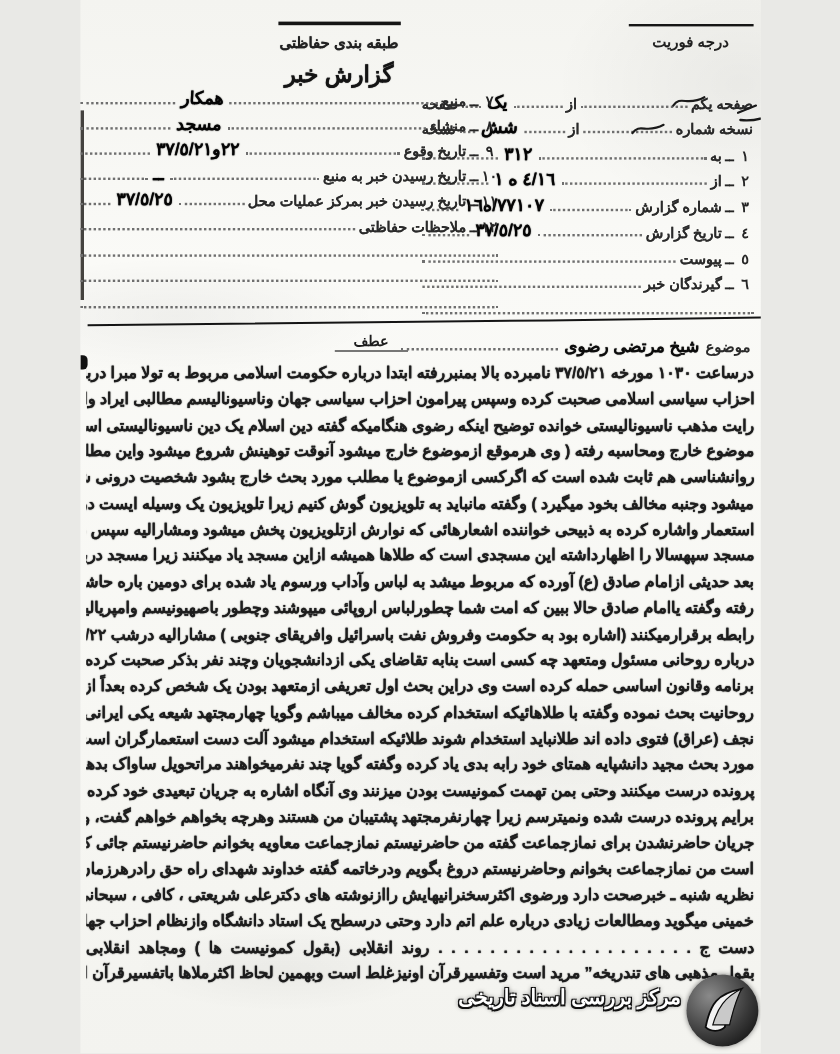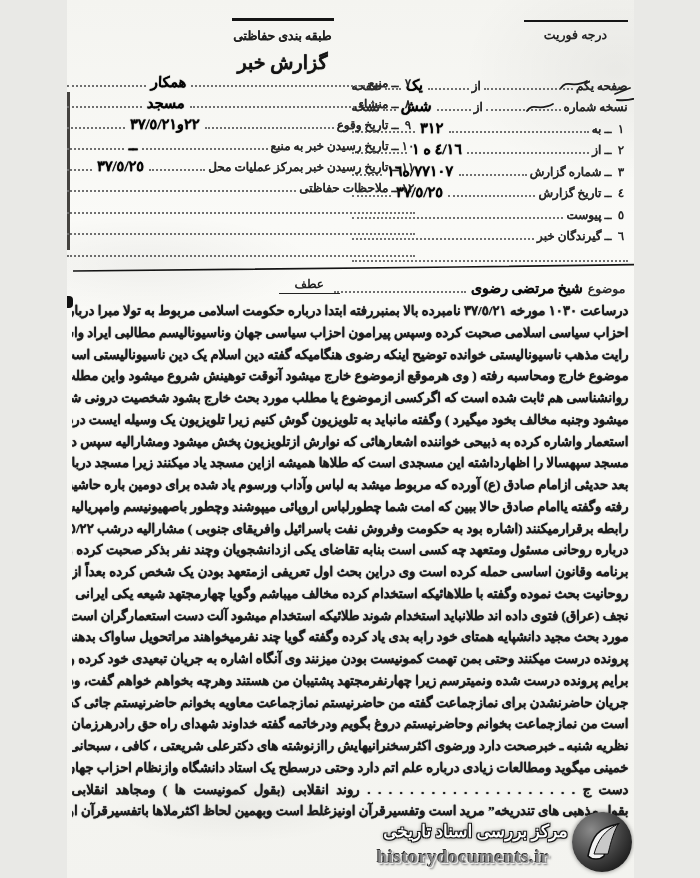--- a/index.html
+++ b/index.html
@@ -1,19 +1,19 @@
 <!DOCTYPE html>
 <html lang="fa" dir="rtl"><head>
 <meta charset="utf-8">
 <style>
   html,body{margin:0;padding:0;background:#e9e9e6;}
   #page{
     position:relative;width:567px;height:878px;margin:0 auto;
     background:linear-gradient(180deg,#f4f4f0 0%,#fafaf7 25%,#f7f7f3 70%,#f3f3ef 100%);
-    font-family:Liberation Serif, serif;direction:rtl;overflow:hidden;color:#222;
+    font-family:Liberation Sans, sans-serif;direction:rtl;overflow:hidden;color:#222;
   }
   #page::after{
     content:"";position:absolute;inset:0;pointer-events:none;z-index:9;
     background:
       radial-gradient(240px 70px at 14% 30%, rgba(0,0,0,.045), transparent 70%),
       radial-gradient(320px 90px at 68% 72%, rgba(0,0,0,.035), transparent 70%),
       radial-gradient(220px 160px at 97% 8%, rgba(0,0,0,.05), transparent 70%),
       radial-gradient(180px 50px at 30% 92%, rgba(0,0,0,.04), transparent 70%);
   }
   .edge-smudge{position:absolute;left:0;top:92px;width:3px;height:158px;background:#24221f;opacity:.85;}
@@ -272,21 +272,20 @@
       <div class="bline">جریان حاضرنشدن برای نمازجماعت گفته من حاضرنیستم نمازجماعت معاویه بخوانم حاضرنیستم جائی که ظلم ــ</div>
       <div class="bline">است من نمازجماعت بخوانم وحاضرنیستم دروغ بگویم ودرخاتمه گفته خداوند شهدای راه حق رادرهرزمان بیامرزد.</div>
       <div class="bline">نظریه شنبه ـ خبرصحت دارد ورضوی اکثرسخنرانیهایش راازنوشته های دکترعلی شریعتی ، کافی ، سبحانی و</div>
       <div class="bline">خمینی میگوید ومطالعات زیادی درباره علم اتم دارد وحتی درسطح یک استاد دانشگاه وازنظام احزاب جهان چه</div>
       <div class="bline">دست ج . . . . . . . . . . . . . . . . . . . . روند انقلابی (بقول کمونیست ها ) ومجاهد انقلابی</div>
       <div class="bline">بقول مذهبی های تندریخه” مرید است وتفسیرقرآن اونیزغلط است وبهمین لحاظ اکثرملاها باتفسیرقرآن اومخالفند</div>
     </div>
 
   <div class="watermark">
     <div class="wm-org">مرکز بررسی اسناد تاریخی</div>
-    <div class="wm-site">historydocuments.ir</div>
     <div class="wm-logo">
       <svg viewBox="0 0 48 48">
         <path d="M10 38 C14 18 20 10 40 6 C30 16 28 26 26 38 C22 42 14 42 10 38 Z" fill="#f2f2f2" stroke="#0d0d0d" stroke-width="1.5"></path>
         <path d="M16 36 C20 22 26 13 40 6 C34 18 32 28 30 36 Z" fill="#c9c9c9" stroke="#0d0d0d" stroke-width="1"></path>
       </svg>
     </div>
   </div>
 
 </div>
 

